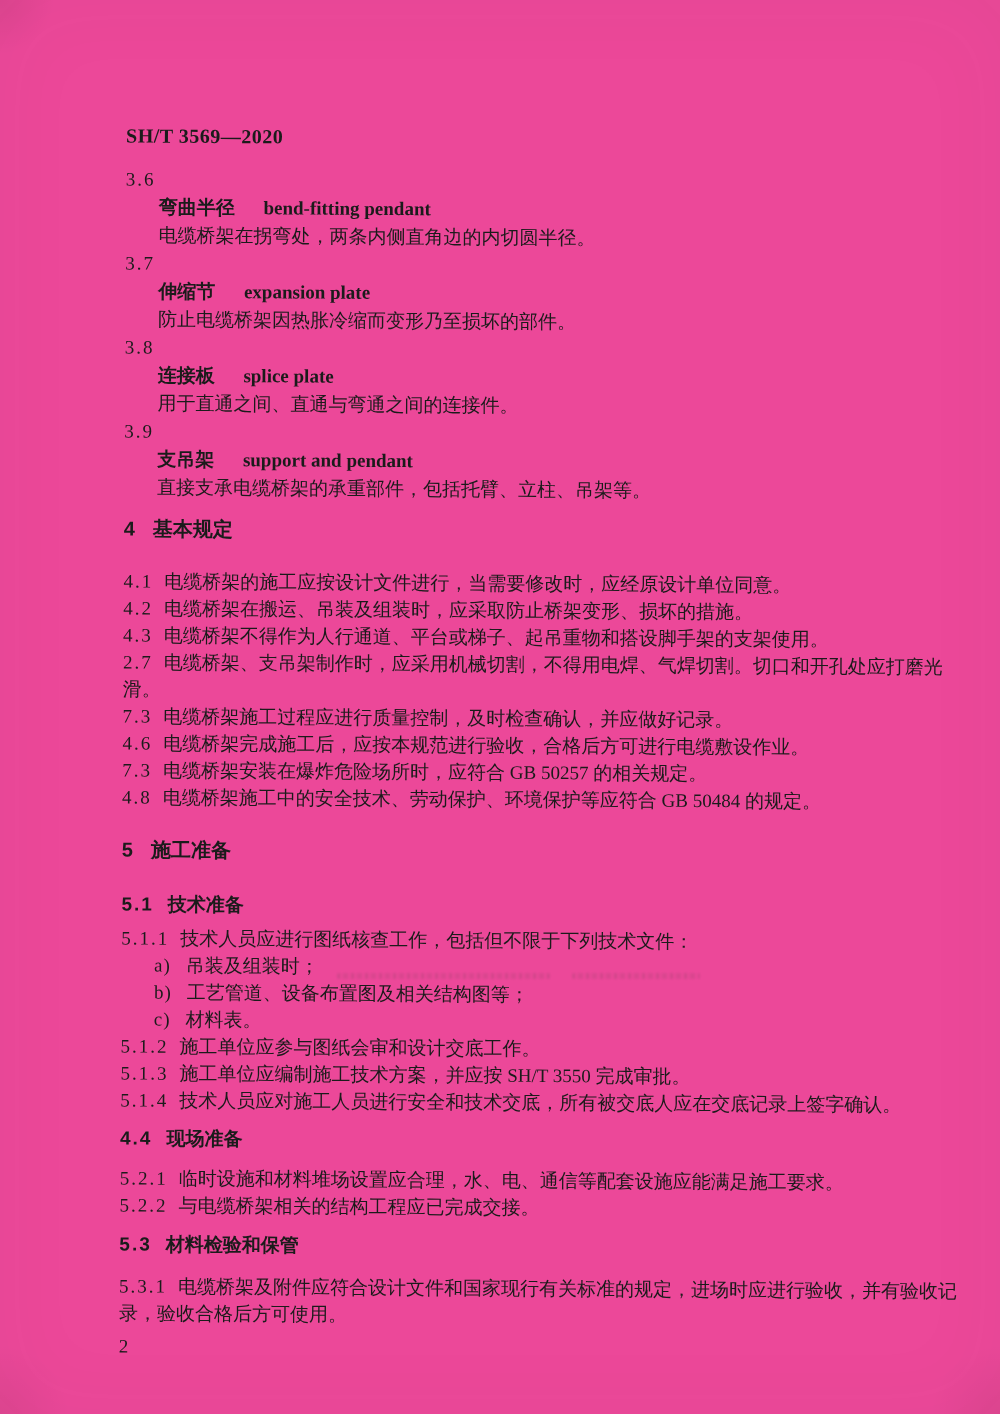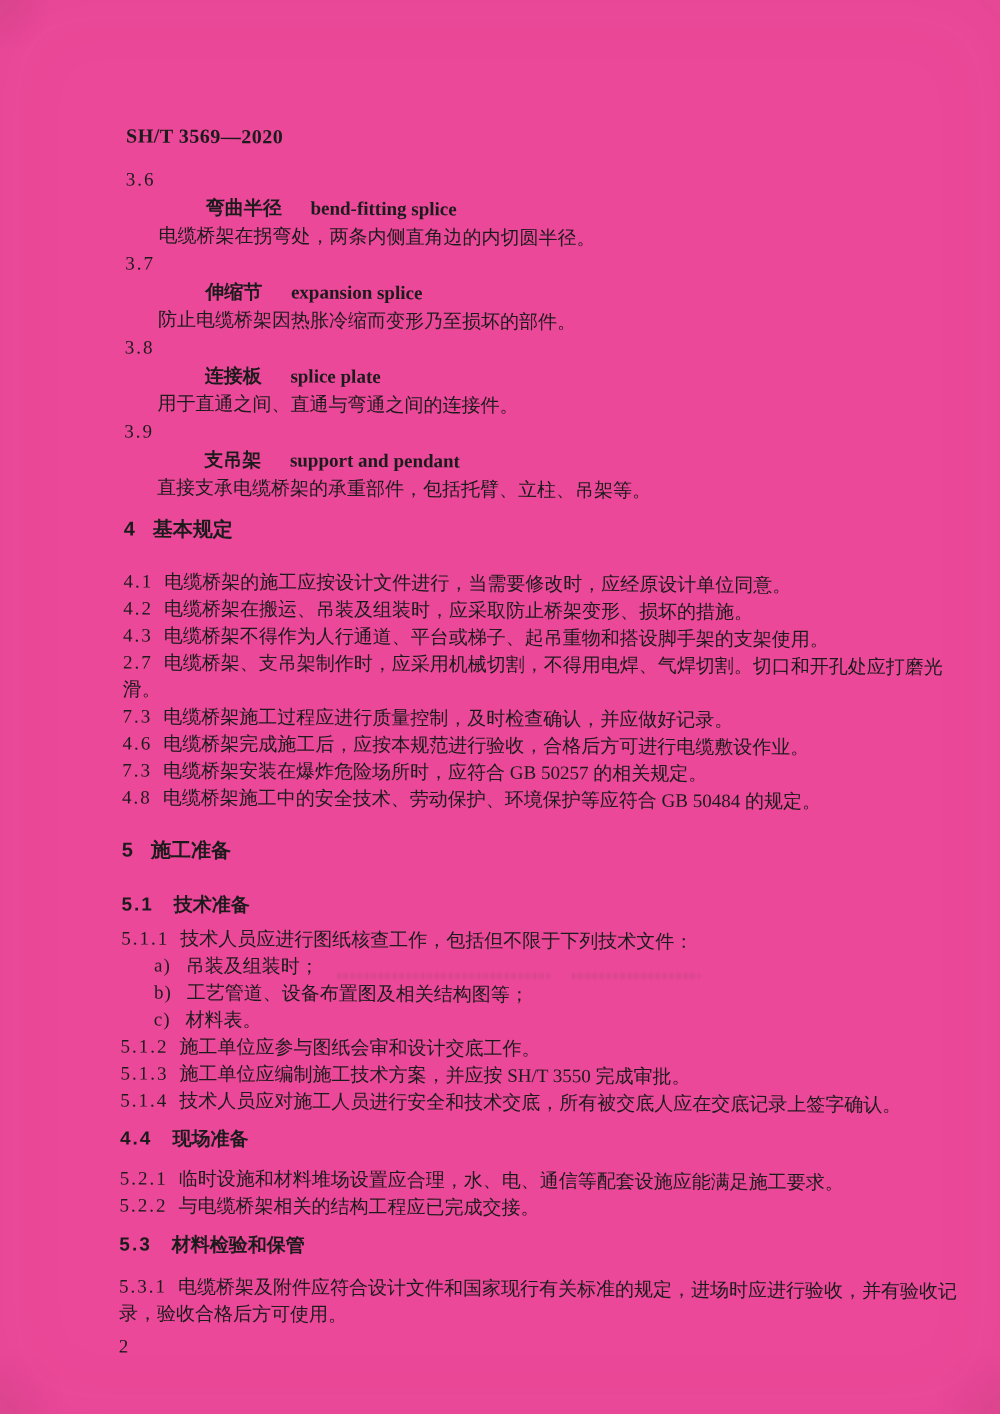--- a/index.html
+++ b/index.html
@@ -26,34 +26,34 @@
     font-size:19px;
   }
   .doc-header{
     margin-top:126px;line-height:24px;
     font-size:20px;font-weight:bold;letter-spacing:0.5px;
   }
   
   .terms{margin-top:18px;line-height:28px;}
   .term-num{letter-spacing:2px;}
   .term-line{padding-left:33px;}
-  .term-line .cn{font-family:Liberation Serif, serif;font-weight:bold;margin-left:47px;}
+  .term-line .cn{font-family:Liberation Serif, serif;font-weight:bold;}
   .term-line .en{font-weight:bold;margin-left:24px;}
   .term-def{padding-left:33px;}
   
   .sec-heading{
     margin-top:12px;line-height:30px;font-size:20px;font-weight:bold;
     font-family:"Liberation Sans","DejaVu Sans",sans-serif;
   }
   .sec-heading .num{margin-right:17px;letter-spacing:1px;}
   .sub-heading{
     line-height:30px;font-size:19px;font-weight:bold;
     font-family:"Liberation Sans","DejaVu Sans",sans-serif;
   }
-  .sub-heading .num{margin-right:20px;letter-spacing:2px;}
+  .sub-heading .num{margin-right:14px;letter-spacing:2px;}
   
   .clauses{margin-top:24px;}
   .clause{margin:0;line-height:27px;}
   .clause .num{letter-spacing:2px;margin-right:11px;text-align:center;}
   .list{padding-left:33px;}
   .li{line-height:27px;}
   .li-label{margin-right:15px;letter-spacing:1px;}
   .mt25{margin-top:25px;}
   .mt24{margin-top:24px;}
   .mt13{margin-top:13px;}
@@ -80,30 +80,30 @@
   <div class="content">
 
     <div class="doc-header">SH/T 3569—2020</div>
 
     <div class="terms">
 
       <div class="term">
         <div class="term-num">3.6</div>
         <div class="term-line">
           <span class="cn">弯曲半径</span>
-          <span class="en">bend-fitting splice</span>
+          <span class="en">bend-fitting pendant</span>
         </div>
         <div class="term-def">电缆桥架在拐弯处，两条内侧直角边的内切圆半径。</div>
       </div>
 
       <div class="term">
         <div class="term-num">3.7</div>
         <div class="term-line">
           <span class="cn">伸缩节</span>
-          <span class="en">expansion splice</span>
+          <span class="en">expansion plate</span>
         </div>
         <div class="term-def">防止电缆桥架因热胀冷缩而变形乃至损坏的部件。</div>
       </div>
 
       <div class="term">
         <div class="term-num">3.8</div>
         <div class="term-line">
           <span class="cn">连接板</span>
           <span class="en">splice plate</span>
         </div>

